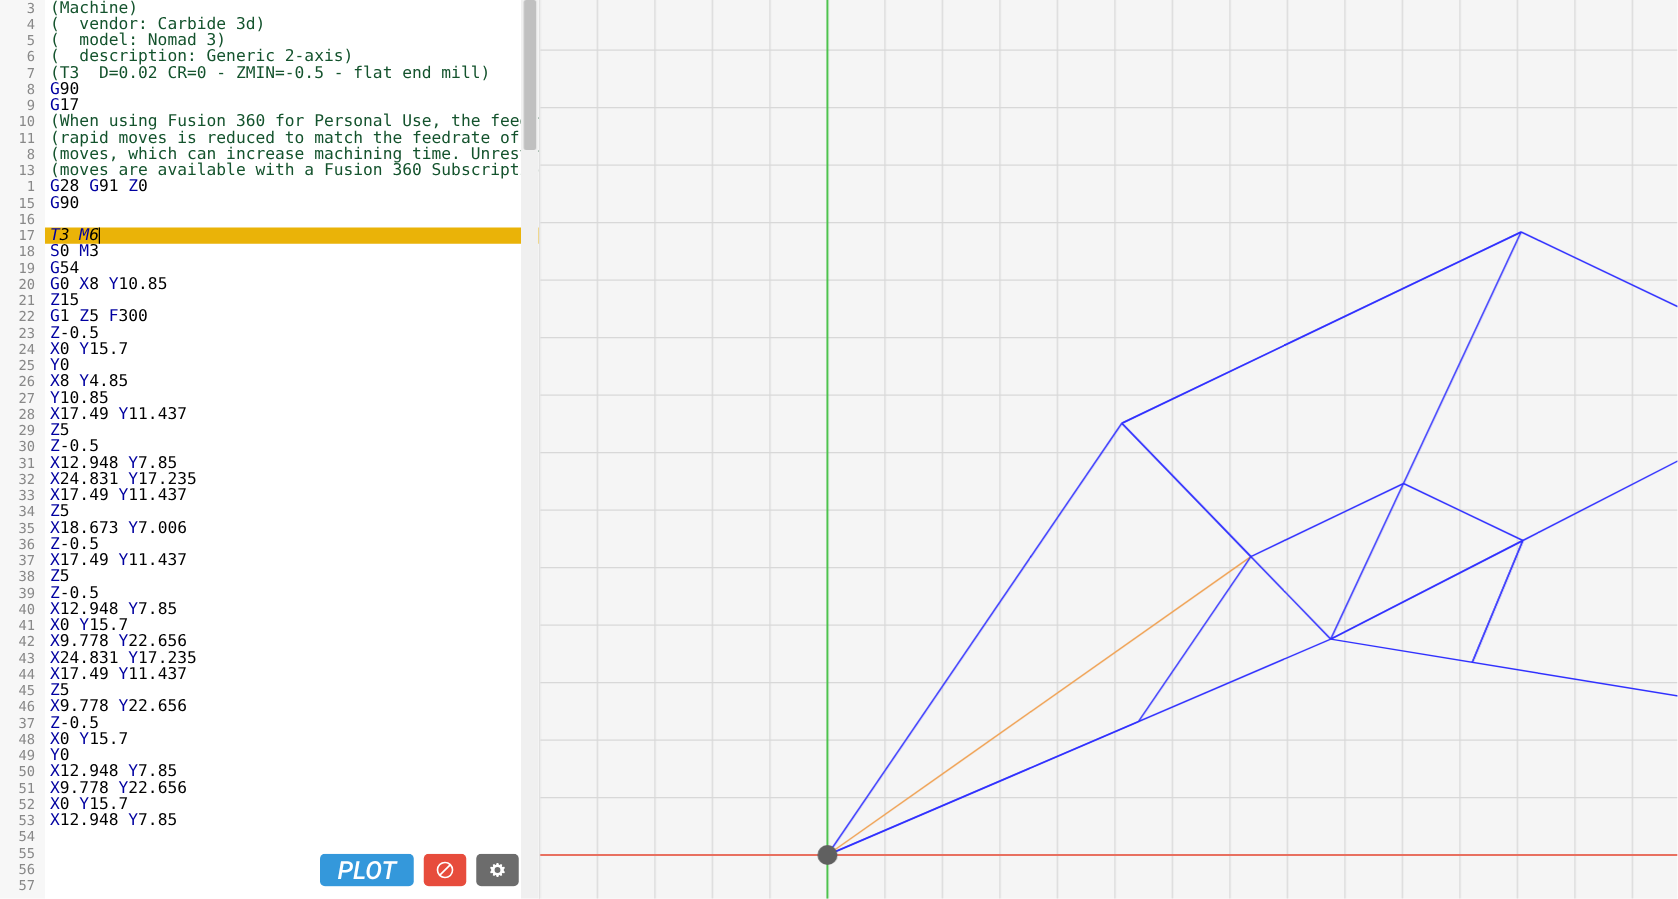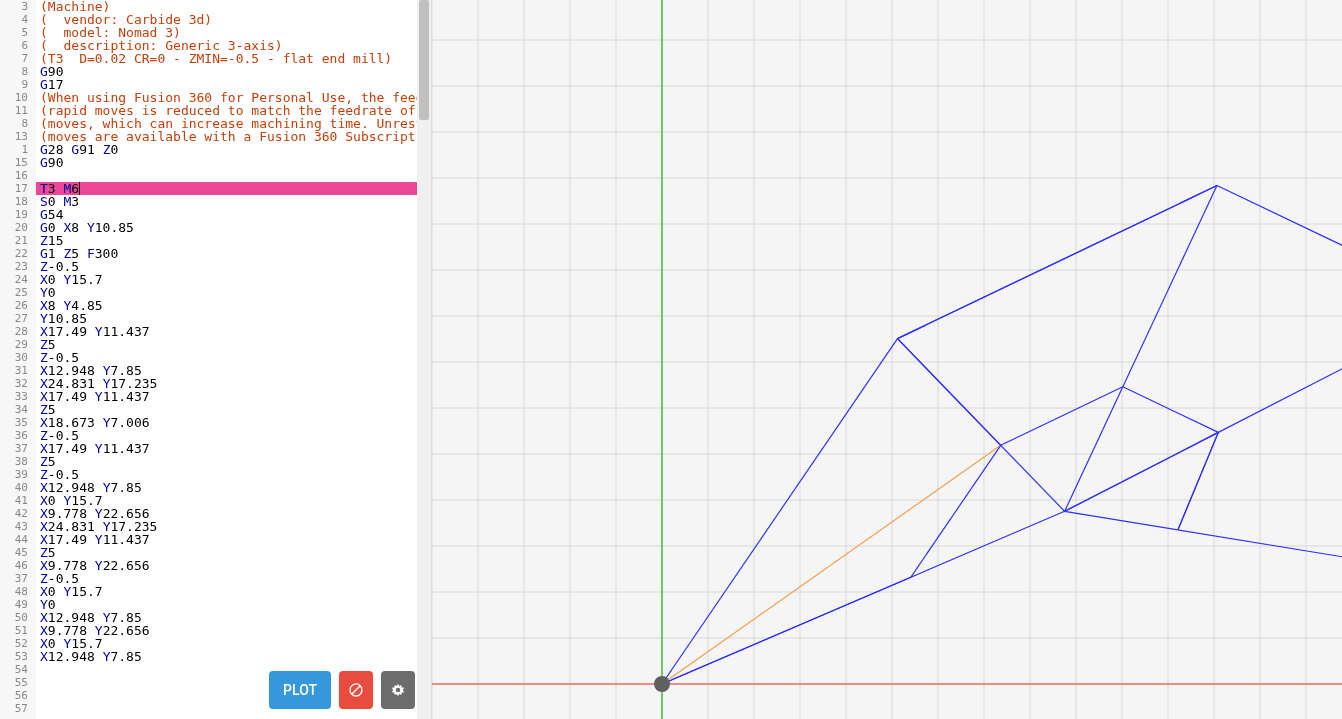--- a/index.html
+++ b/index.html
@@ -4,31 +4,31 @@
 <style>
   * { box-sizing: border-box; margin: 0; padding: 0; }
   html, body { width: 100%; height: 100%; font-family: Consolas, Menlo, monospace; font-size: 13px; }
   #app { display: flex; width: 1342px; height: 719px; background: #fff; position: relative; }
   #editor { width: 432px; height: 100%; position: relative; border-right: 1px solid #ddd; background: #fff; overflow: hidden; }
   #gutter-col { float: left; width: 36px; background: #f7f7f7; height: 100%; text-align: right; color: #999; user-select: none; }
   #code-col { margin-left: 36px; height: 100%; overflow-y: auto; }
   .line { height: 13px; line-height: 13px; white-space: pre; }
   .gutter-line { padding-right: 8px; font-size: 11px; color: #888; }
   .code-line { padding-left: 4px; }
-  .code-line.cursor-line { background: #ec4899; }
+  .code-line.cursor-line { background: #eab308; font-style: italic; }
   .cursor { display:inline-block; width:0; border-left:1px solid #000; height:13px; vertical-align:top; animation:blink 1s step-end infinite;}
   @keyframes blink {50%{opacity:0;}}
-  .t-comment { color: #c2410c; }
+  .t-comment { color: #14532d; }
   .t-word { color: #0000a0; }
   .t-num { color: #000; }
   .t-space { }
   #editor-scrollbar { position:absolute; right:0; top:0; bottom:0; width:14px; background:#f0f0f0; }
   #editor-thumb { position:absolute; left:2px; right:2px; top:0; height:120px; background:#c0c0c0; border-radius:2px; }
   #buttons { position: absolute; bottom: 10px; right: 16px; display:flex; gap:8px; z-index:10;}
-  .btn { height: 38px; border-radius: 4px; border:none; cursor:pointer; display:flex; align-items:center; justify-content:center; font-family: -apple-system, BlinkMacSystemFont, "Segoe UI", Roboto, sans-serif; font-size:14px; font-weight:500;}
+  .btn { height: 26px; border-radius: 4px; border:none; cursor:pointer; display:flex; align-items:center; justify-content:center; font-family: -apple-system, BlinkMacSystemFont, "Segoe UI", Roboto, sans-serif; font-size:20px; font-weight:500;font-style:italic;}
   .btn-plot { background:#3498db; color:#fff; padding:0 14px; }
   .btn-stop { background:#e74c3c; color:#fff; width:34px; }
   .btn-settings { background:#6c6c6c; color:#fff; width:34px; }
   .btn svg { width:16px; height:16px; fill:#fff; }
   #viewer { flex:1; height:100%; position:relative; background:#f5f5f5; }
   #viewer svg { width:100%; height:100%; display:block; }
   .grid-line { stroke:#d8d8d8; stroke-width:1; }
   .axis-x { stroke:#e87060; stroke-width:1.5; }
   .axis-y { stroke:#40c040; stroke-width:1.5; }
   .toolpath-cut { stroke:#3030ff; stroke-width:1.2; fill:none; }
@@ -94,21 +94,21 @@
         <div class="line gutter-line">53</div>
         <div class="line gutter-line">54</div>
         <div class="line gutter-line">55</div>
         <div class="line gutter-line">56</div>
         <div class="line gutter-line">57</div>
       </div>
     <div id="code-col">
         <div class="line code-line"><span class="t-comment">(Machine)</span></div>
         <div class="line code-line"><span class="t-comment">(  vendor: Carbide 3d)</span></div>
         <div class="line code-line"><span class="t-comment">(  model: Nomad 3)</span></div>
-        <div class="line code-line"><span class="t-comment">(  description: Generic 3-axis)</span></div>
+        <div class="line code-line"><span class="t-comment">(  description: Generic 2-axis)</span></div>
         <div class="line code-line"><span class="t-comment">(T3  D=0.02 CR=0 - ZMIN=-0.5 - flat end mill)</span></div>
         <div class="line code-line"><span class="t-word">G</span><span class="t-num">90</span></div>
         <div class="line code-line"><span class="t-word">G</span><span class="t-num">17</span></div>
         <div class="line code-line"><span class="t-comment">(When using Fusion 360 for Personal Use, the feedrate of)</span></div>
         <div class="line code-line"><span class="t-comment">(rapid moves is reduced to match the feedrate of cutting)</span></div>
         <div class="line code-line"><span class="t-comment">(moves, which can increase machining time. Unrestricted rapid)</span></div>
         <div class="line code-line"><span class="t-comment">(moves are available with a Fusion 360 Subscription.)</span></div>
         <div class="line code-line"><span class="t-word">G</span><span class="t-num">28</span><span class="t-space"> </span><span class="t-word">G</span><span class="t-num">91</span><span class="t-space"> </span><span class="t-word">Z</span><span class="t-num">0</span></div>
         <div class="line code-line"><span class="t-word">G</span><span class="t-num">90</span></div>
         <div class="line code-line"><span class="t-space"></span></div>

